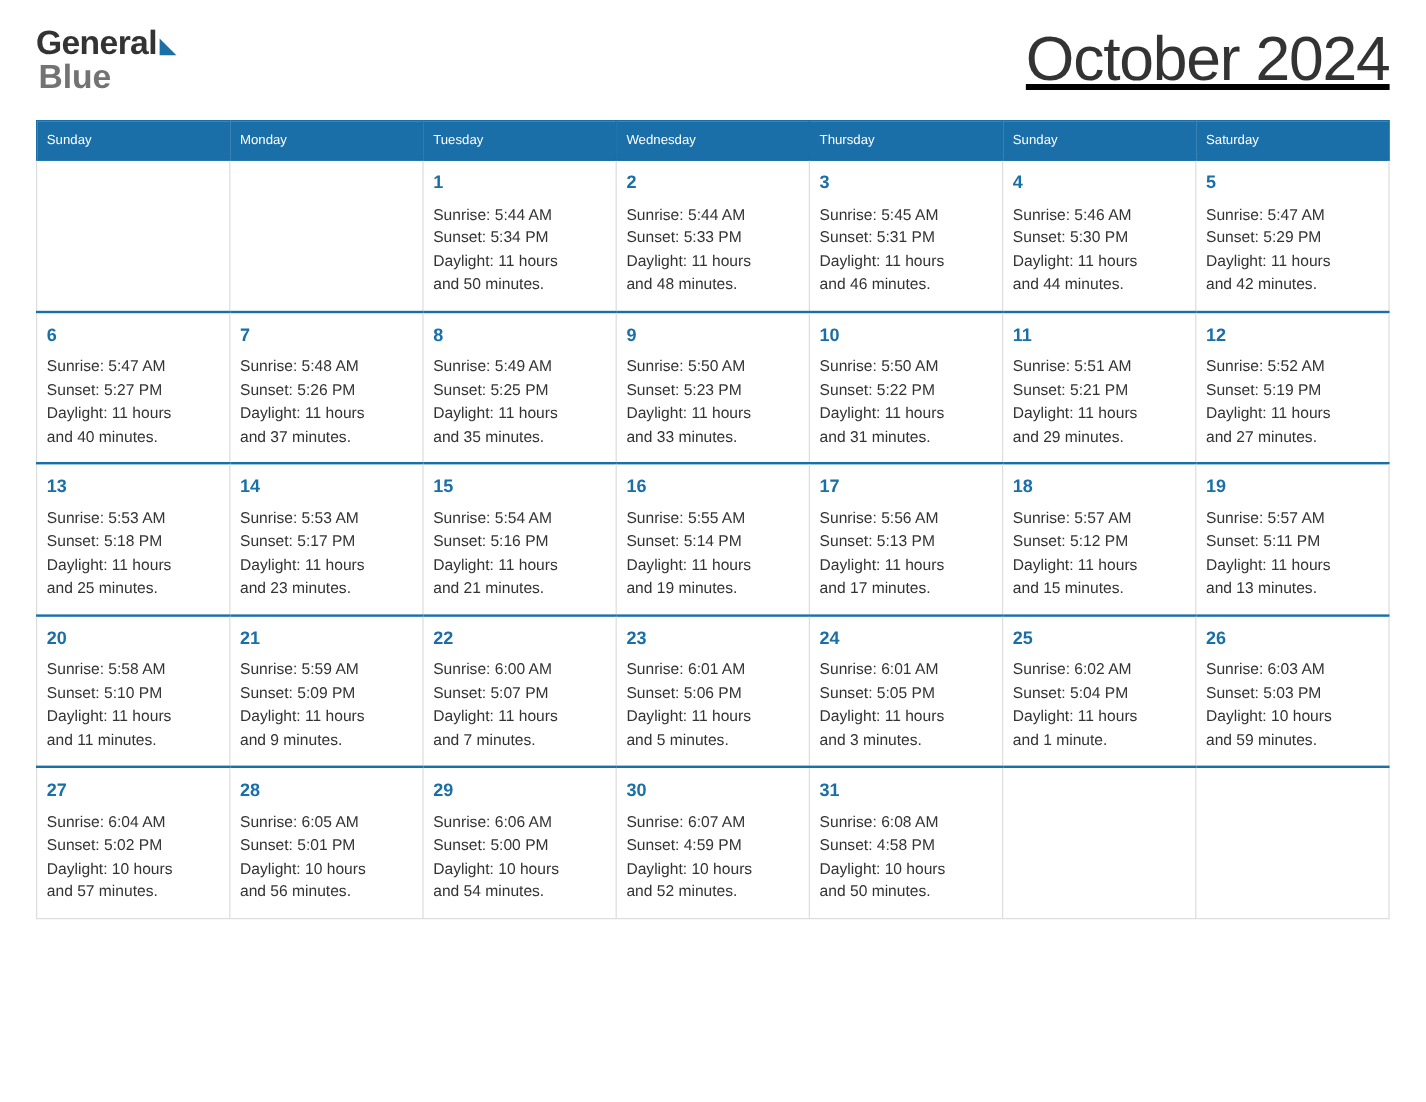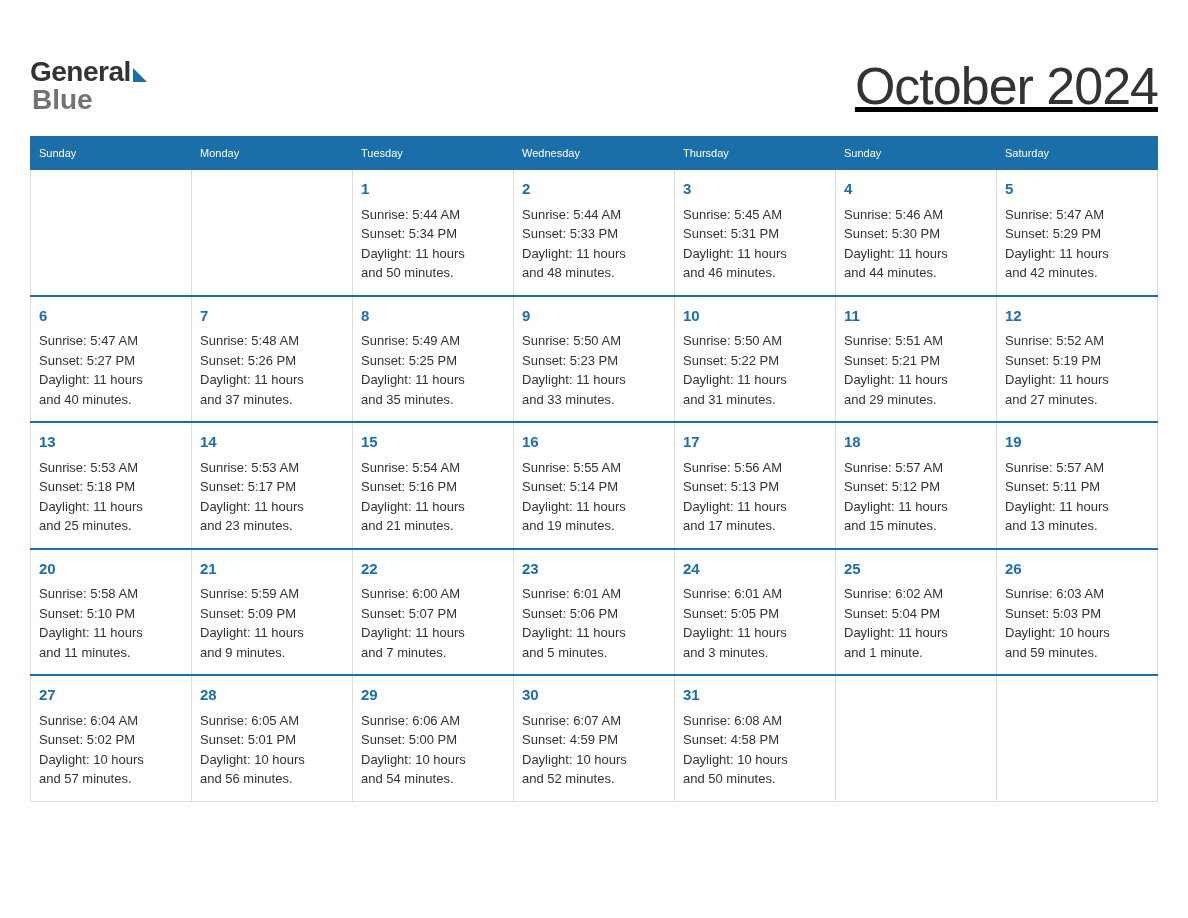--- a/index.html
+++ b/index.html
@@ -8,21 +8,20 @@
       background: #fff;
       padding: 20px 30px;
       width: 1188px;
       min-height: 918px;
     }
     .header {
       display: flex;
       justify-content: space-between;
       align-items: center;
       margin-bottom: 20px;
-      margin-top: 36px;
     }
     .logo {
       display: flex;
       flex-direction: column;
       align-items: flex-start;
     }
     .logo-top {
       display: flex;
       align-items: center;
     }

